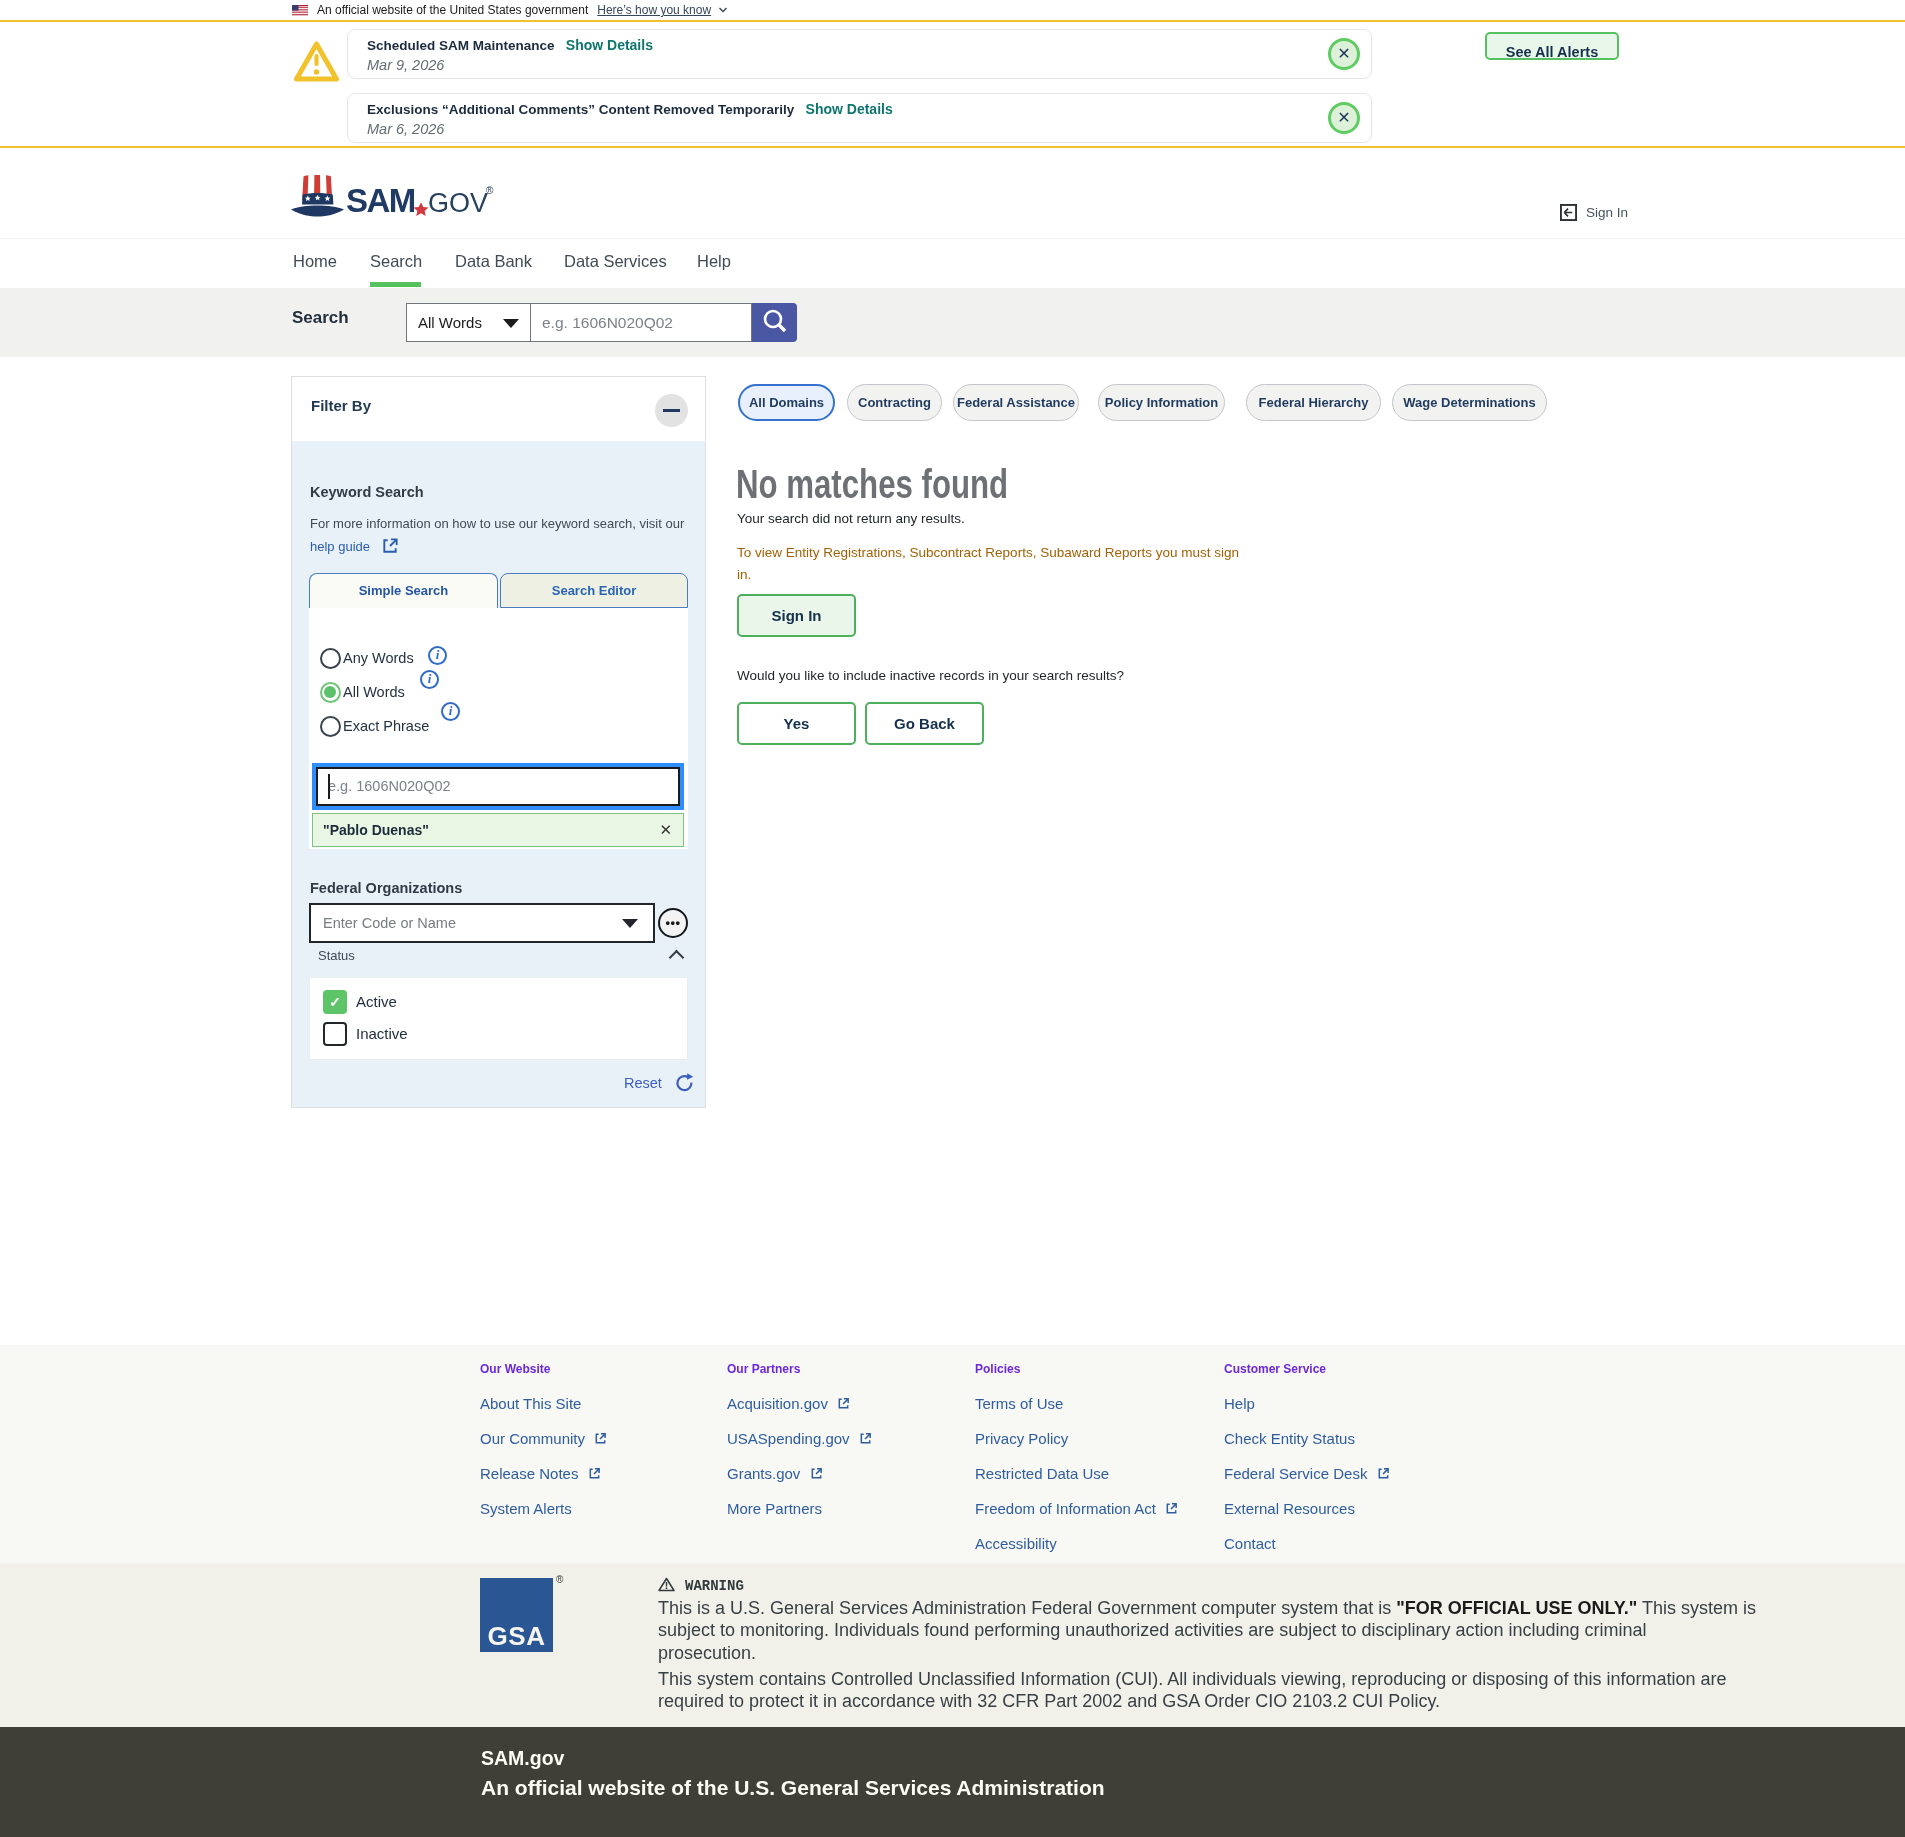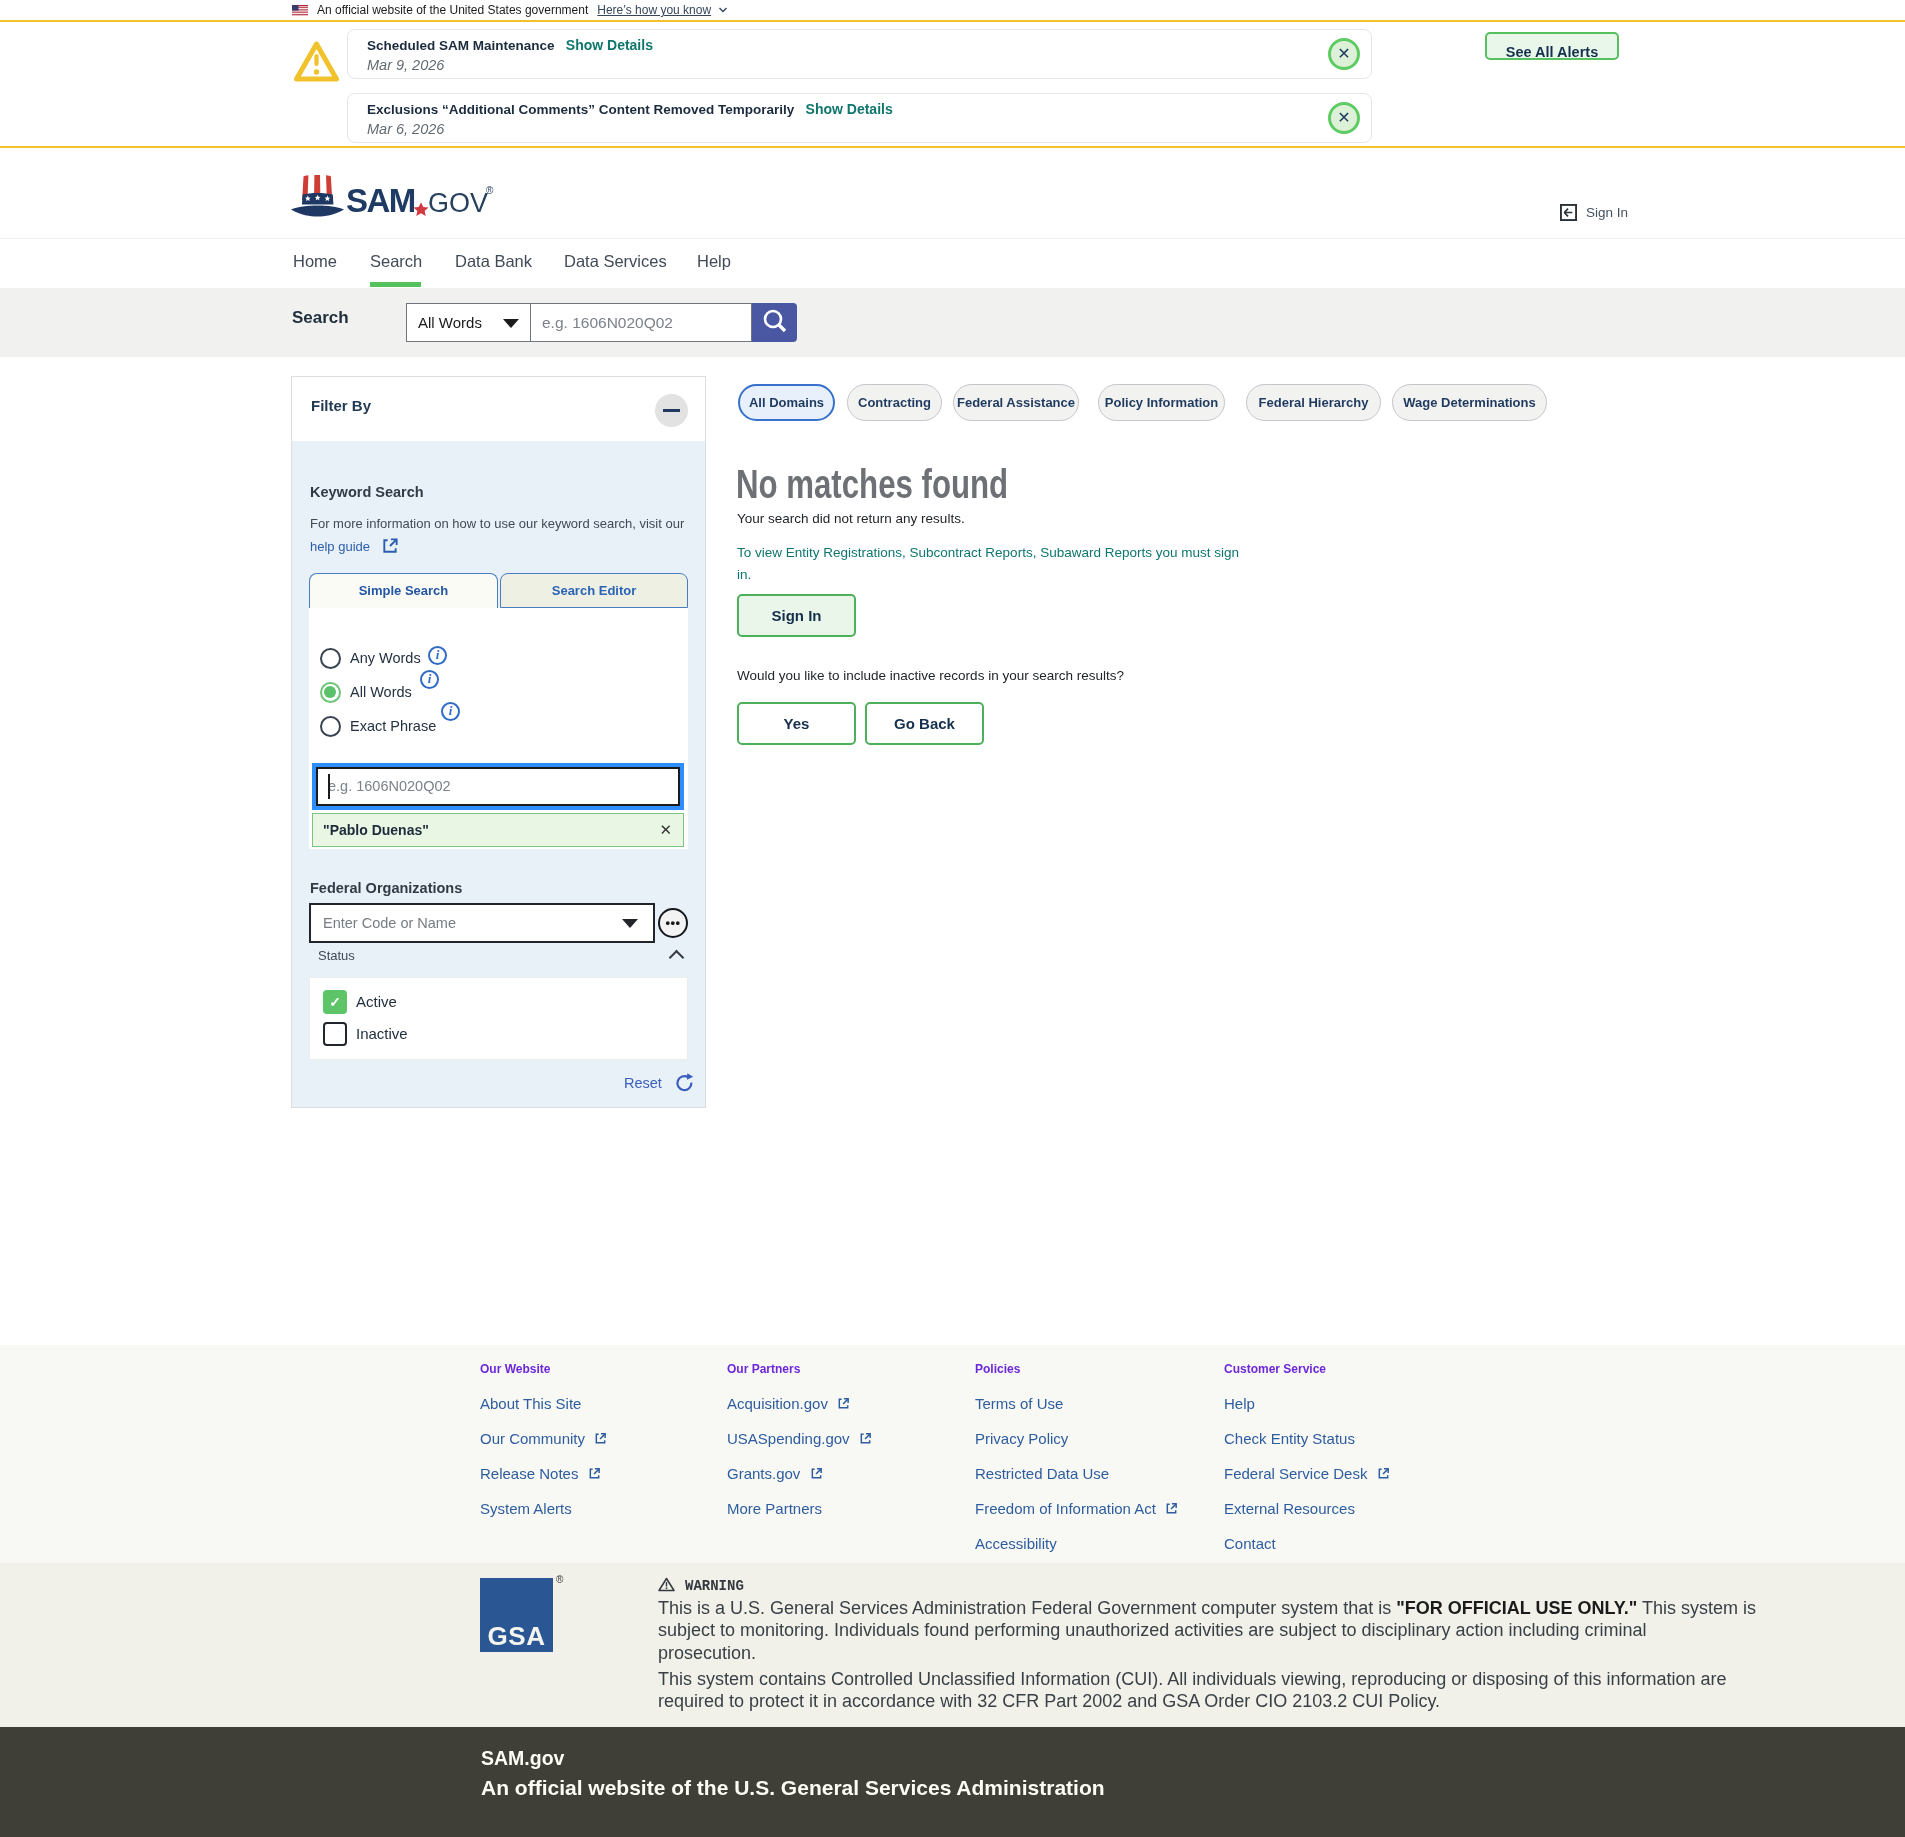--- a/index.html
+++ b/index.html
@@ -49,21 +49,21 @@
   .ph1 { position:absolute; font-size:14.5px; font-weight:bold; color:#323a45; }
   #ppara { position:absolute; left:310px; top:512px; width:380px; font-size:13px; color:#3f4a56; line-height:23px; }
   #ppara a { color:#2a5db0; }
   .tab { position:absolute; top:573px; height:35px; border:1px solid #4a7cc0; border-radius:8px 8px 0 0; font-size:13px; font-weight:bold; text-align:center; line-height:33px; }
   .tab.on { left:309px; width:189px; background:#fbfbf5; border-bottom:none; color:#2456a3; height:36px; }
   .tab.off { left:500px; width:188px; background:#eef0e4; color:#2a65b5; }
   #card { position:absolute; left:309px; top:608px; width:379px; height:241px; background:#fff; }
   .radio { position:absolute; left:11px; width:21px; height:21px; border:2.5px solid #3a4450; border-radius:50%; background:#fff; }
   .radio.sel { border-color:#6ec477; }
   .radio.sel::after { content:""; position:absolute; left:2px; top:2px; width:12px; height:12px; background:#5bc16a; border-radius:50%; }
-  .rlbl { position:absolute; left:41px; font-size:14.5px; color:#243241; padding-top:2px; }
+  .rlbl { position:absolute; left:34px; font-size:14.5px; color:#243241; padding-top:2px; }
   .info { position:absolute; width:19px; height:19px; border:2px solid #2f6bc4; border-radius:50%; color:#2f6bc4; font-size:13px; font-style:italic; font-weight:bold; font-family:"Liberation Serif",serif; text-align:center; line-height:14px; }
   #kinp { position:absolute; left:312px; top:763px; width:372px; height:47px; border:4px solid #2e8eff; background:#fff; }
   #kinp .in2 { position:absolute; left:0; top:0; width:364px; height:39px; border:2px solid #1b1b1b; font-size:14.5px; color:#7b828c; line-height:35px; padding-left:10px; }
   #chip { position:absolute; left:312px; top:813px; width:372px; height:34px; background:#e9f6e3; border:1px solid #7ec183; font-size:14px; font-weight:bold; color:#1c2b3a; line-height:32px; padding-left:10px; }
   #chip .x { position:absolute; right:11px; top:0; font-weight:normal; color:#333; font-size:15px; }
   #fedorg { position:absolute; left:309px; top:903px; width:346px; height:40px; background:#fff; border:2px solid #22262a; font-size:14.5px; color:#767d85; line-height:36px; padding-left:12px; }
   #fedorg .tri { position:absolute; right:15px; top:14px; width:0; height:0; border-left:8px solid transparent; border-right:8px solid transparent; border-top:9px solid #22262a; }
   #dots { position:absolute; left:658px; top:908px; width:30px; height:30px; border:2.5px solid #14181c; border-radius:50%; background:#f3f3f3; text-align:center; line-height:25px; font-size:13px; font-weight:bold; color:#1b1b1b; letter-spacing:0.5px; }
   #statlbl { position:absolute; left:318px; top:948px; font-size:13px; color:#3f4a56; }
   #statchev { position:absolute; left:671px; top:952px; width:11px; height:11px; border-left:2.5px solid #353b41; border-top:2.5px solid #353b41; transform:rotate(45deg); }
@@ -72,21 +72,21 @@
   .cb.on { background:#5dc468; color:#fff; text-align:center; line-height:24px; font-size:14px; font-weight:bold; }
   .cb.off { background:#fff; border:2px solid #22262a; }
   .cblbl { position:absolute; left:46px; font-size:15px; color:#22303e; }
   #reset { position:absolute; left:624px; top:1072px; font-size:14.5px; color:#3a5dbe; }
 
   
   .pill { position:absolute; top:384px; height:37px; border-radius:19px; font-size:13px; font-weight:bold; color:#1f3a5f; text-align:center; background:#f2f2f1; border:1px solid #c3c7cb; line-height:35px; white-space:nowrap; }
   .pill.on { background:#e7f0fb; border:2px solid #3672cd; line-height:33px; }
   #nomatch { position:absolute; left:736px; top:462px; font-size:40px; font-weight:bold; color:#6d7075; transform:scaleX(0.78); transform-origin:0 50%; white-space:nowrap; }
   #r1 { position:absolute; left:737px; top:511px; font-size:13.5px; color:#22262a; }
-  #r2 { position:absolute; left:737px; top:542px; font-size:13.5px; color:#0f766e; line-height:21.5px; }
+  #r2 { position:absolute; left:737px; top:542px; font-size:13.5px; color:#a16207; line-height:21.5px; }
   .gbtn { position:absolute; height:43px; border:2px solid #4db05a; border-radius:5px; font-size:15px; font-weight:bold; color:#15304d; text-align:center; line-height:39px; }
   #bsign { left:737px; top:594px; width:119px; background:#e9f6e9; }
   #r3 { position:absolute; left:737px; top:668px; font-size:13.5px; color:#22262a; }
   #byes { left:737px; top:702px; width:119px; background:#fff; }
   #bgo { left:865px; top:702px; width:119px; background:#fff; }
 
   
   #flinks { position:absolute; left:0; top:1345px; width:1905px; height:218px; background:#f8f8f5; }
   .fcol { position:absolute; top:17px; }
   .fcol .h { font-size:12px; font-weight:bold; color:#6d28d9; height:33px; }

